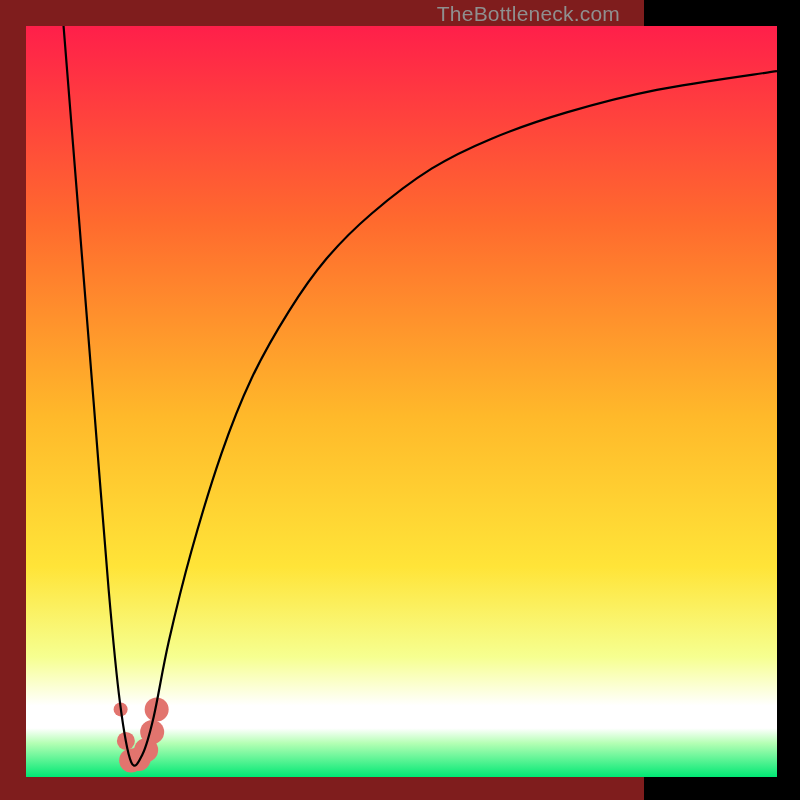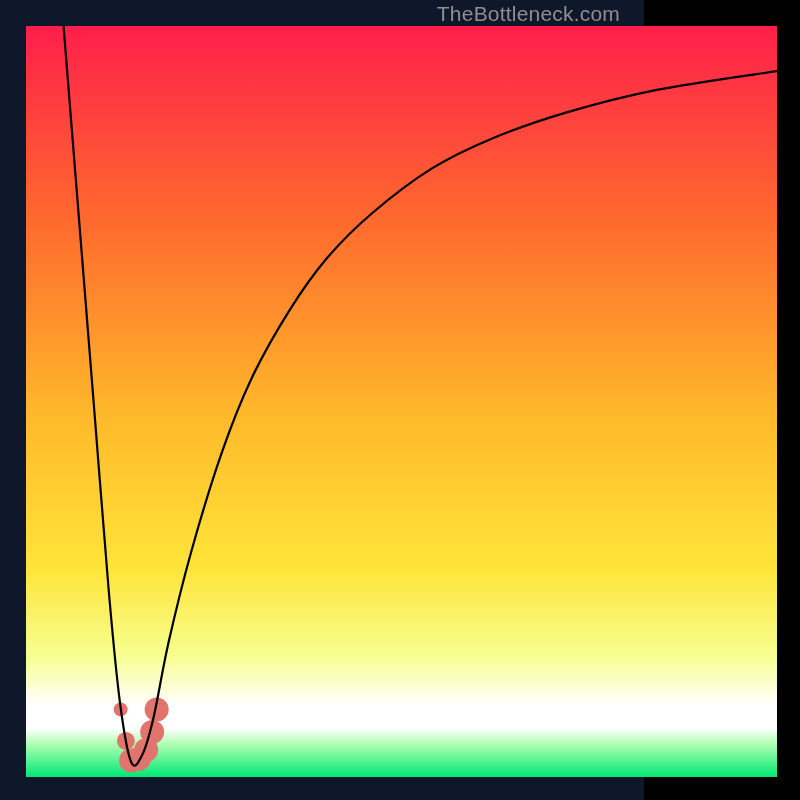--- a/index.html
+++ b/index.html
@@ -10,21 +10,21 @@
     overflow: hidden;
     background: #000;
     font-family: Arial, Helvetica, sans-serif;
   }
   .frame {
     position: absolute;
     left: 0;
     top: 0;
     width: 644px;
     height: 800px;
-    background: #0f172a;
+    background: #7f1d1d;
   }
   .plot {
     position: absolute;
     left: 26px;
     top: 26px;
     width: 751px;
     height: 751px;
     overflow: hidden;
   }
   .gradient {

